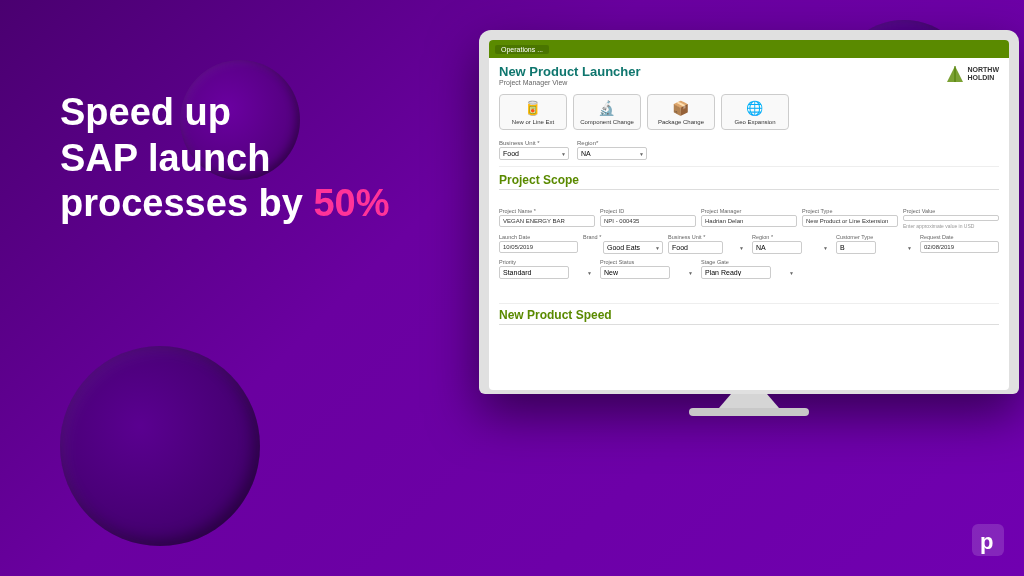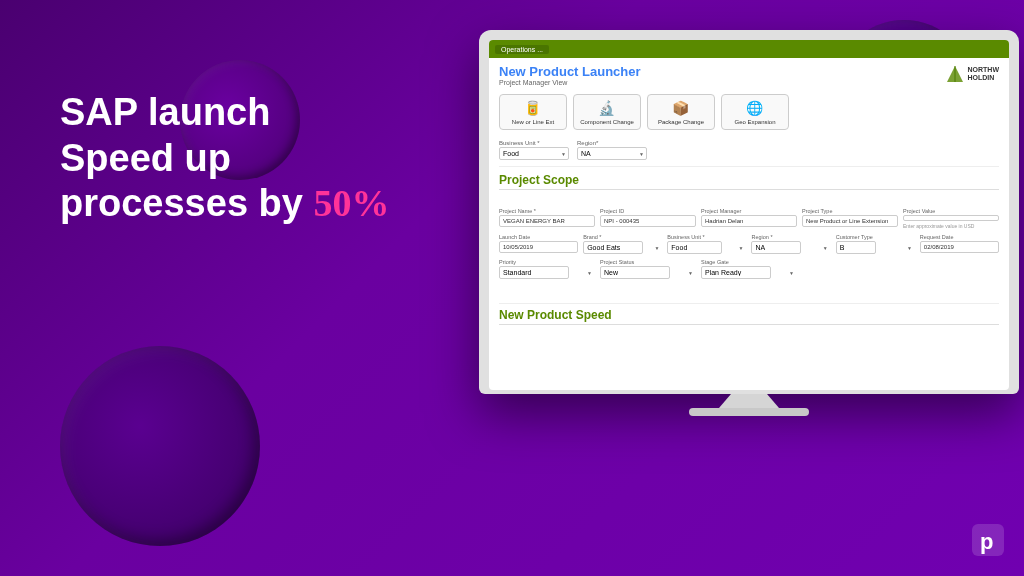--- a/index.html
+++ b/index.html
@@ -66,21 +66,20 @@
       font-size: 38px;
       font-weight: 800;
       line-height: 1.2;
       color: white;
     }
 
     .left-text .percent {
       color: #ff3399;
       font-size: 38px;
       font-weight: 800;
-      font-family: Liberation Serif, serif;
     }
 
     .left-text .or-more {
       font-size: 38px;
       font-weight: 700;
       color: #cc66cc;
       margin-top: 4px;
     }
 
     
@@ -146,21 +145,21 @@
     .sap-header {
       display: flex;
       justify-content: space-between;
       align-items: flex-start;
       margin-bottom: 8px;
     }
 
     .sap-title {
       font-size: 13px;
       font-weight: bold;
-      color: #3b82f6;
+      color: #0f766e;
     }
 
     .sap-subtitle {
       font-size: 7px;
       color: #666;
     }
 
     .sap-logo {
       display: flex;
       align-items: center;
@@ -347,22 +346,22 @@
 
 <div class="bg"></div>
 
 <div class="circle circle-1"></div>
 <div class="circle circle-2"></div>
 <div class="circle circle-3"></div>
 <div class="circle circle-4"></div>
 
 <div class="left-text">
   <div class="headline">
+    <div>Speed up</div>
     <div>SAP launch</div>
-    <div>Speed up</div>
     <div>
       <span>processes by </span><span class="percent">50%</span>
     </div>
   </div>
 </div>
 
 <div class="monitor-wrap">
   <div class="monitor-outer">
     <div class="monitor-screen">
       <div class="sap-app">
@@ -454,21 +453,21 @@
           </div>
 
           <div class="proj-grid-2">
             <div class="proj-field">
               <div class="proj-label">Launch Date</div>
               <div class="proj-value">10/05/2019</div>
             </div>
             <div class="proj-field">
               <div class="proj-label">Brand *</div>
               <div class="form-select-wrap">
-                <select class="form-select" style="width:60px;">
+                <select class="form-select" style="width:60px;margin-left:20px;">
                   <option>Good Eats</option>
                 </select>
               </div>
             </div>
             <div class="proj-field">
               <div class="proj-label">Business Unit *</div>
               <div class="form-select-wrap">
                 <select class="form-select" style="width:55px;">
                   <option>Food</option>
                 </select>

